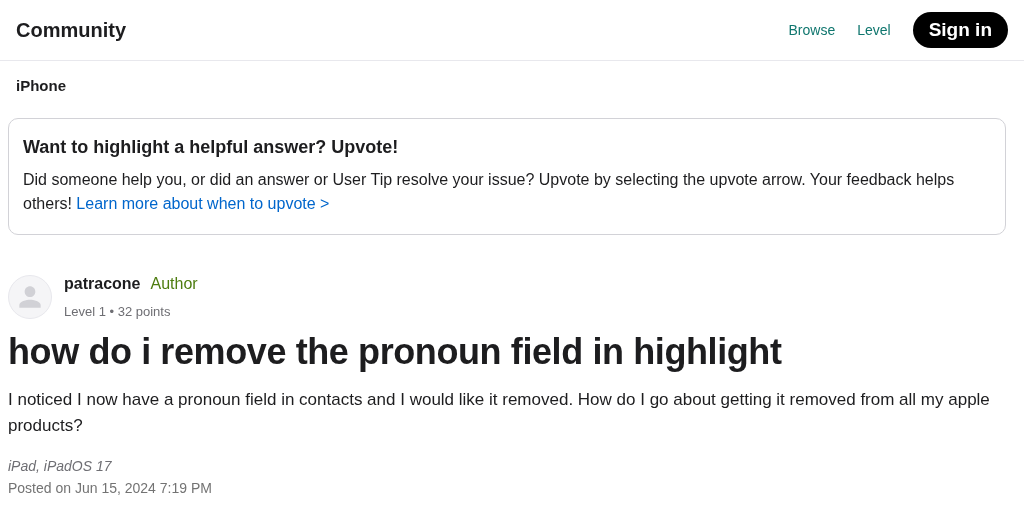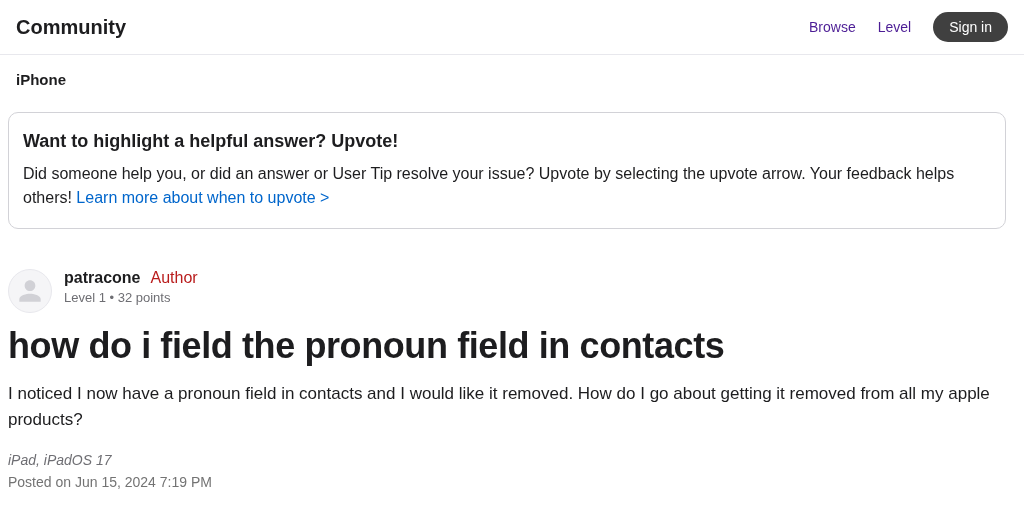--- a/index.html
+++ b/index.html
@@ -24,32 +24,32 @@
       font-weight: 700;
       text-align: center;
     }
     .header-right {
       display: flex;
       align-items: center;
       gap: 22px;
     }
     .nav-link {
       font-size: 14px;
-      color: #4c1d95;
+      color: #0f766e;
       text-decoration: none;
       cursor: pointer;
     }
     .signin-btn {
-      background: #404040;
+      background: #000000;
       color: #fff;
       border: none;
       border-radius: 18px;
       padding: 7px 16px;
-      font-size: 14px;
-      font-weight: 400;
+      font-size: 19px;
+      font-weight: 700;
       cursor: pointer;
     }
     .breadcrumb {
       padding: 16px;
       font-size: 15px;
       font-weight: 700;
     }
     .content {
       padding: 0 8px;
     }
@@ -92,34 +92,34 @@
       overflow: hidden;
     }
     .avatar svg {
       width: 32px;
       height: 32px;
       fill: #d1d1d6;
     }
     .author-info {
       display: flex;
       flex-direction: column;
-      justify-content: flex-start;
+      justify-content: space-between;
     }
     .author-line {
       display: flex;
       align-items: baseline;
       gap: 10px;
     }
     .author-name {
       font-size: 16px;
       font-weight: 600;
     }
     .author-badge {
       font-size: 16px;
-      color: #b91c1c;
+      color: #4d7c0f;
     }
     .author-meta {
       font-size: 13px;
       color: #6e6e73;
       margin-top: 3px;
     }
     .post-title {
       font-size: 36px;
       font-weight: 700;
       margin: 10px 0 14px 0;
@@ -175,20 +175,20 @@
     </div>
     <div class="author-info">
       <div class="author-line">
         <span class="author-name">patracone</span>
         <span class="author-badge">Author</span>
       </div>
       <div class="author-meta">Level 1  •  32 points</div>
     </div>
   </div>
 
-  <h1 class="post-title">how do i field the pronoun field in contacts</h1>
+  <h1 class="post-title">how do i remove the pronoun field in highlight</h1>
 
   <div class="post-body">I noticed I now have a pronoun field in contacts and I would like it removed. How do I go about getting it removed from all my apple products?</div>
 
   <div class="post-device">iPad, iPadOS 17</div>
   <div class="post-date">Posted on Jun 15, 2024 7:19 PM</div>
 
 </div>
 
 </body></html>

